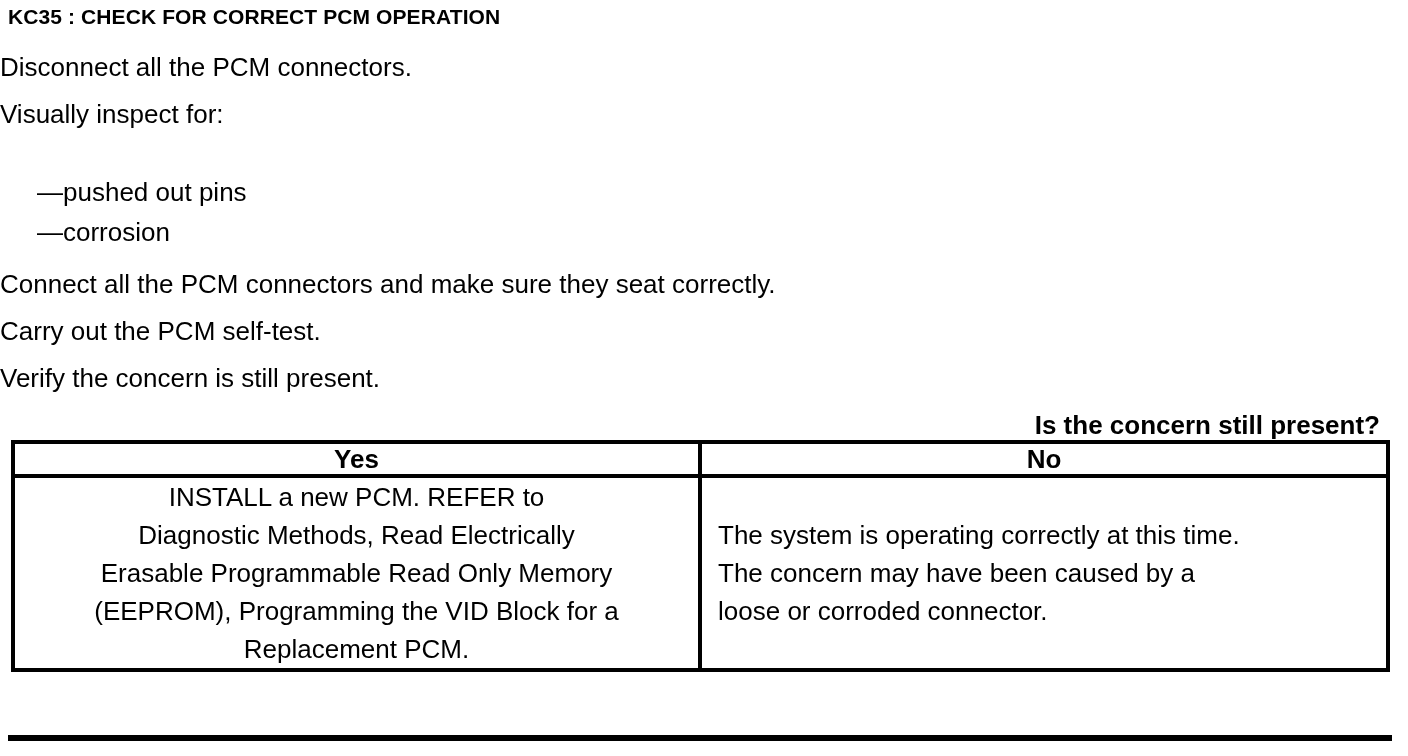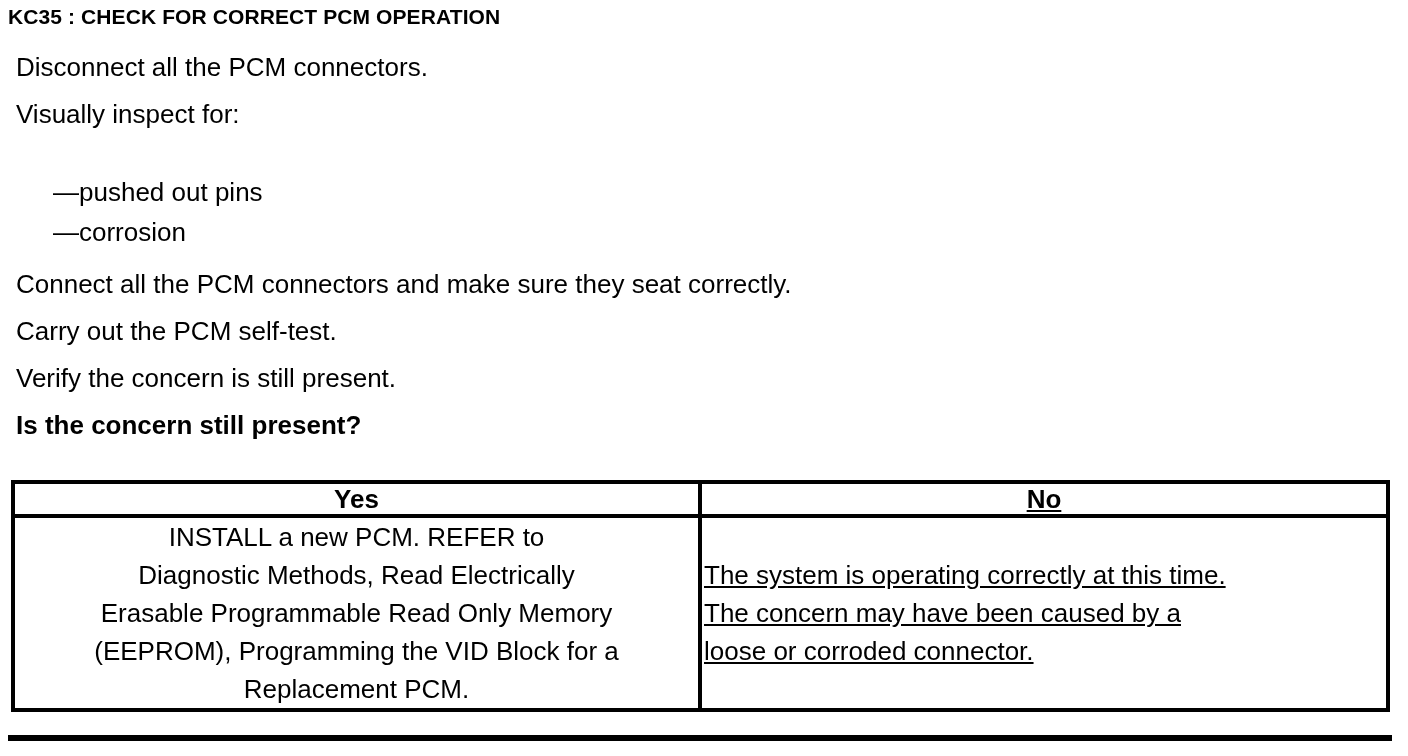--- a/index.html
+++ b/index.html
@@ -31,80 +31,81 @@
     font-size: 21px;
     font-weight: bold;
     letter-spacing: 0.1px;
     white-space: nowrap;
     line-height: 24px;
   }
 
   
   .instructions {
     position: absolute;
-    left: 16px;
+    left: 0;
     top: 44px;
     width: 1380px;
   }
   .instr-line {
     font-size: 26px;
     line-height: 47px;
     white-space: nowrap;
     font-weight: normal;
   }
   .instr-line.bullet {
     padding-left: 37px;
     line-height: 37px;
   }
   .instr-line.bullet.first {
     line-height: 44px;
     margin-top: 32px;
   }
   .instr-line.bold {
     font-weight: bold;
+    text-align: right;
   }
   .instr-line.gap-before {
     margin-top: 10px;
   }
 
   
   .decision-table {
     position: absolute;
     left: 11px;
-    top: 480px;
+    top: 440px;
     width: 1367px;
     border-collapse: collapse;
     table-layout: fixed;
   }
   .decision-table td,
   .decision-table th {
     border: 4px solid #000000;
     padding: 0;
     vertical-align: middle;
   }
   .col-yes { width: 683px; }
-  .col-no  { width: 684px; text-decoration: underline; }
+  .col-no  { width: 684px; }
 
   .hdr-cell {
     height: 30px;
     text-align: center;
     font-size: 26px;
     font-weight: bold;
     line-height: 30px;
   }
   .body-cell {
     height: 186px;
   }
   .cell-text {
     font-size: 26px;
     line-height: 38px;
     padding: 0 3px;
   }
   .cell-text.centered { text-align: center; }
-  .cell-text.leftish  { text-align: left; padding-left: 2px; }
+  .cell-text.leftish  { text-align: left; padding-left: 16px; }
 
   
   .bottom-rule {
     position: absolute;
     left: 8px;
     top: 735px;
     width: 1384px;
     height: 6px;
     background: #000000;
   }

